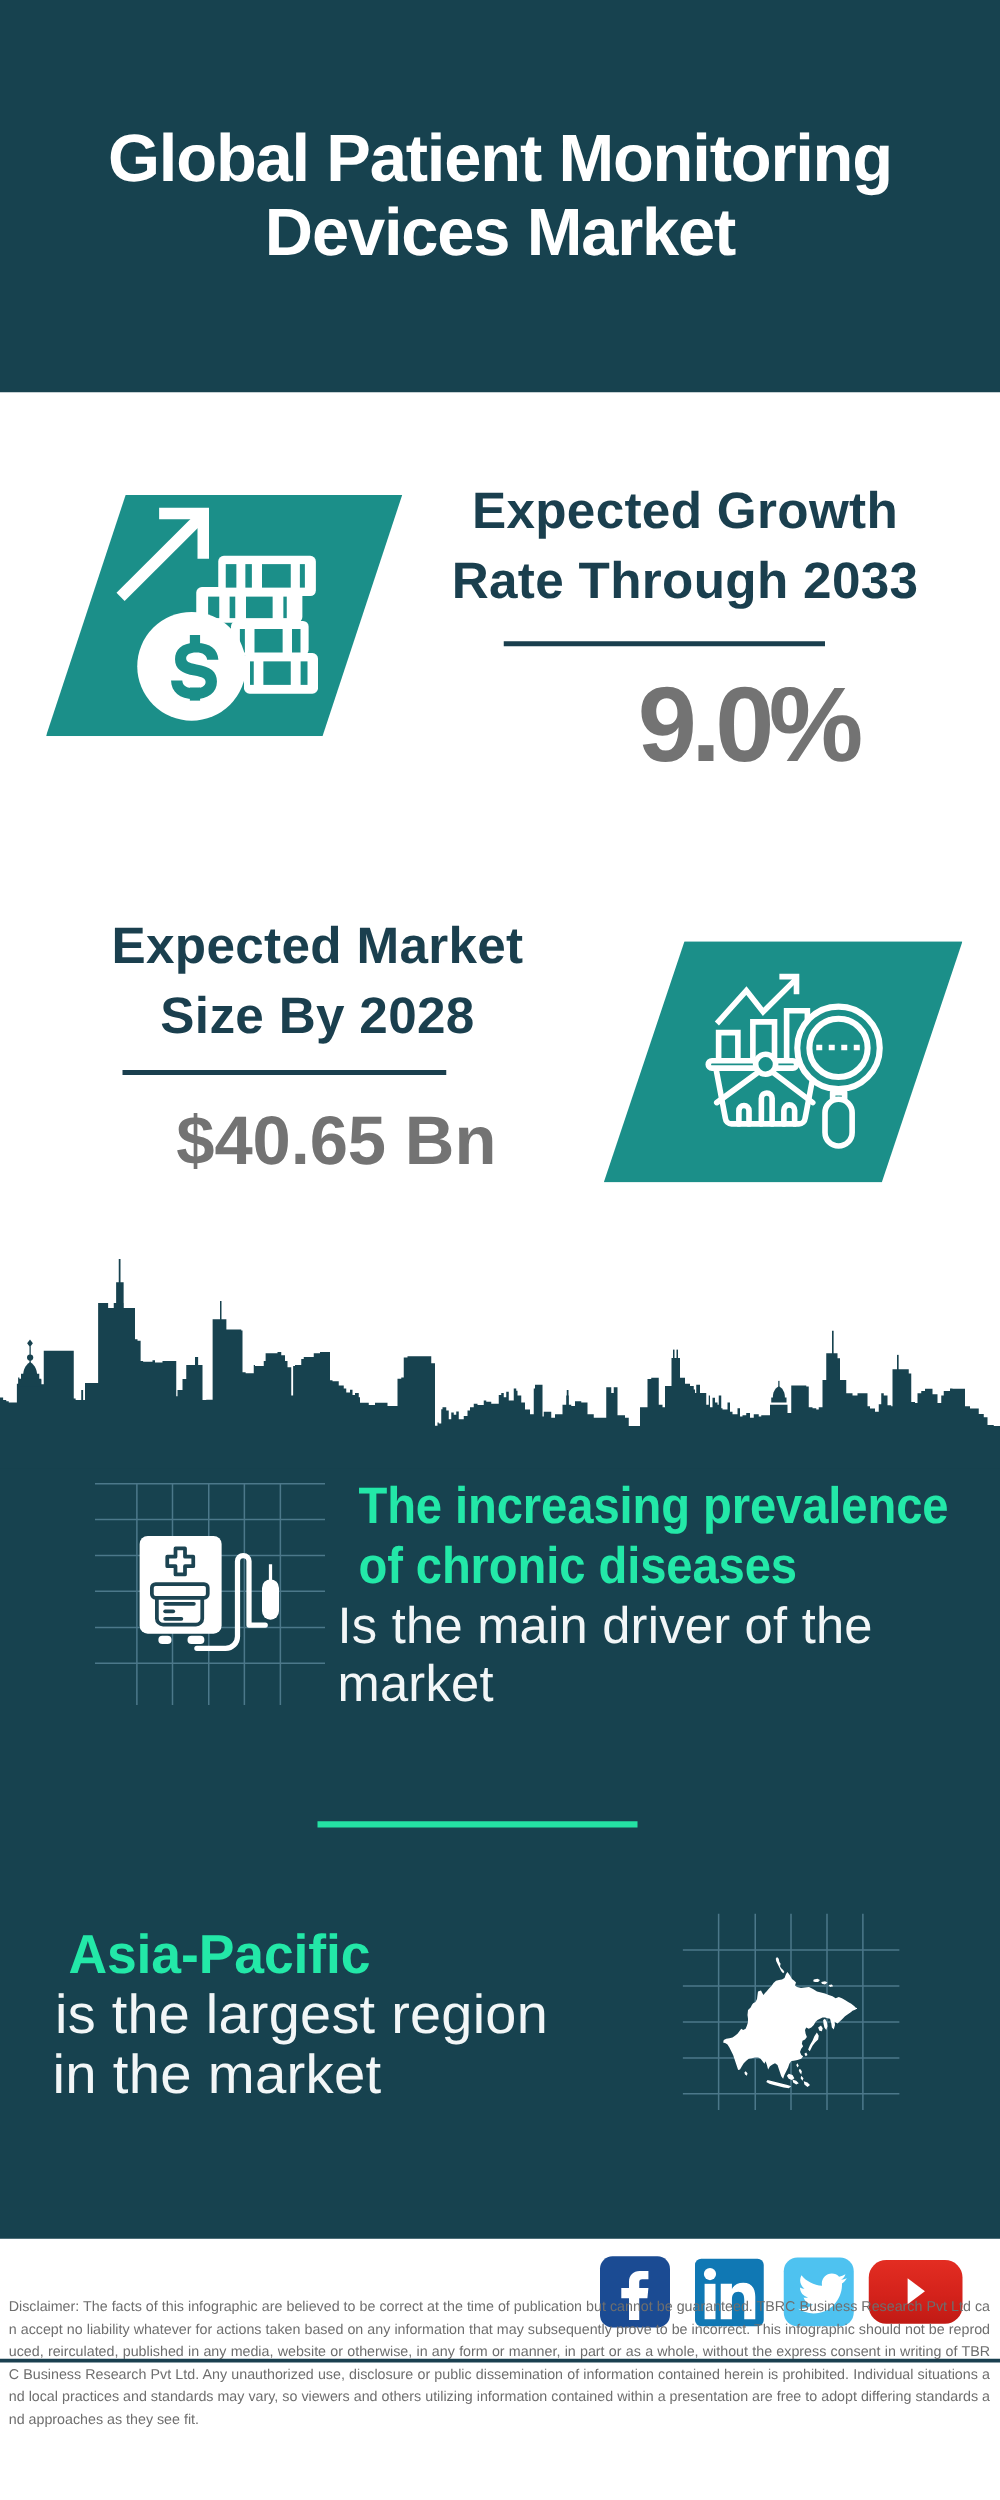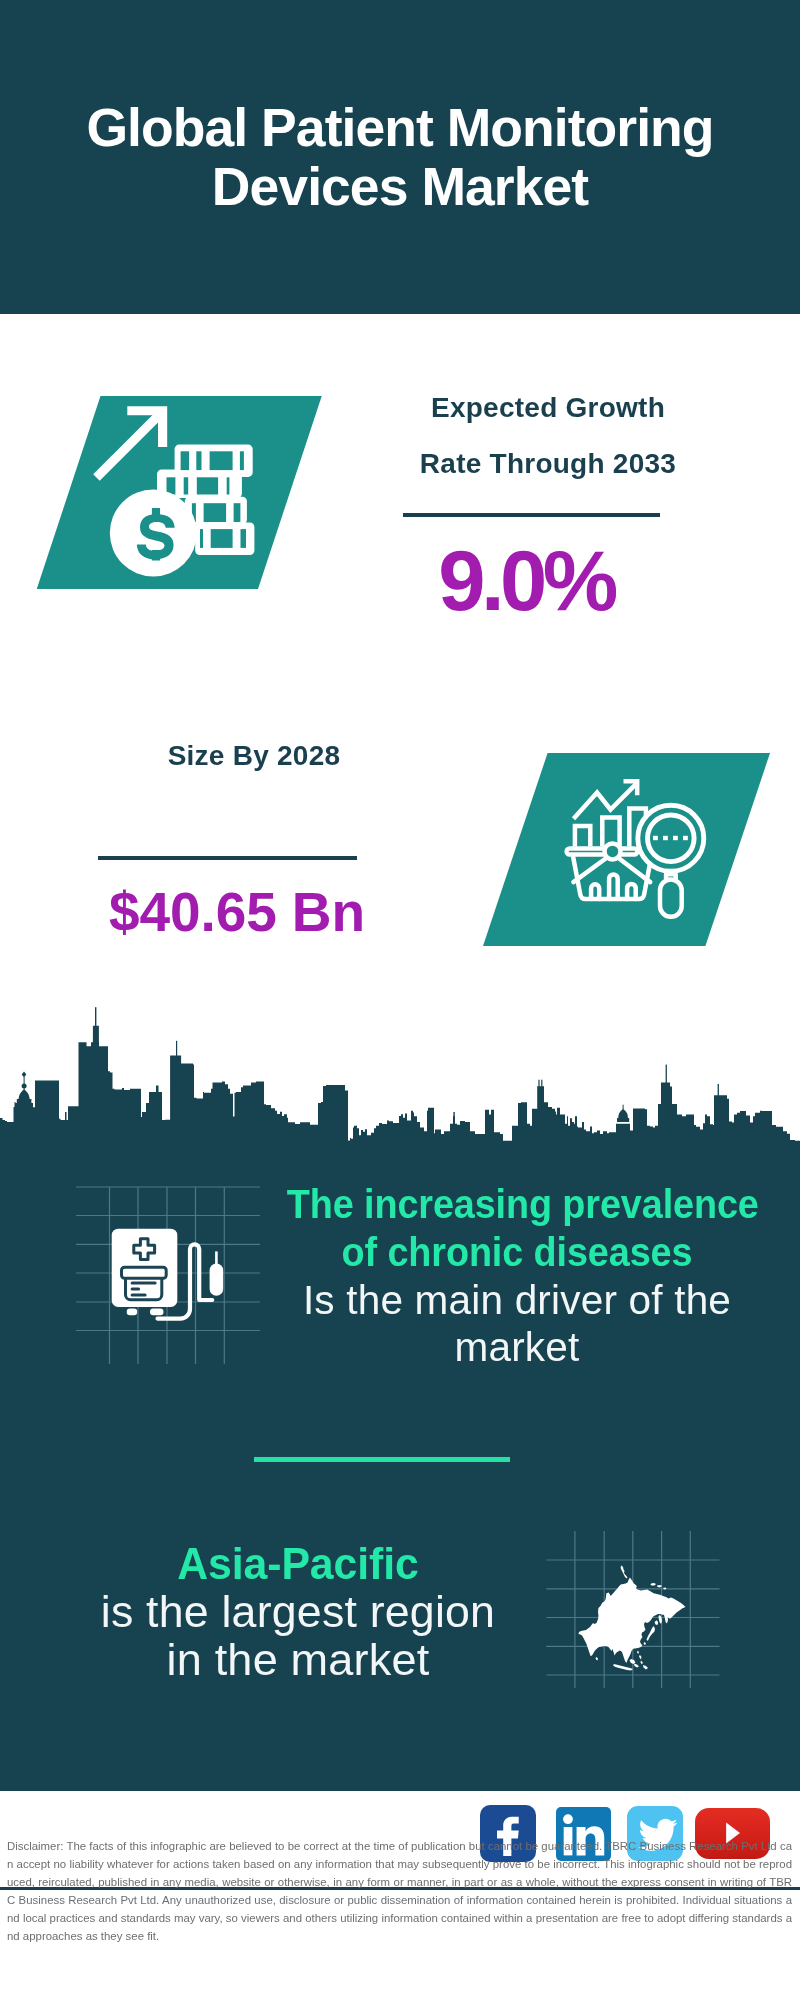--- a/index.html
+++ b/index.html
@@ -12,31 +12,31 @@
   
   .white{position:absolute;left:0;top:314px;width:800px;height:760px;background:#fff;}
   
   .para{position:absolute;background:#1b8f89;}
   .para1{left:36.75px;top:396px;width:285px;height:193px;
      clip-path:polygon(63.75px 0, 285px 0, 221.25px 193px, 0 193px);}
   .para svg{position:absolute;left:0;top:0;}
   .para2{left:483px;top:753px;width:287px;height:193px;
      clip-path:polygon(64.6px 0, 287px 0, 222.4px 193px, 0 193px);}
   
-  .statTitle{position:absolute;color:#1a3f4e;font-size:28px;line-height:56.4px;font-weight:bold;
+  .statTitle{position:absolute;color:#1a3f4e;font-size:41px;line-height:56.4px;font-weight:bold;
     text-align:center;letter-spacing:0.25px;}
   .rule{position:absolute;height:4px;background:#1a3f4e;}
-  .statVal{position:absolute;color:#a21caf;font-size:86px;font-weight:bold;text-align:center;
+  .statVal{position:absolute;color:#737373;font-size:86px;font-weight:bold;text-align:right;
     line-height:86px;letter-spacing:-1px;}
   
   .darkSection{position:absolute;left:0;top:1154px;width:800px;height:637px;background:#17424f;}
   .skyline{position:absolute;left:0;top:1000px;}
   .gridbg{position:absolute;}
   .facticon{position:absolute;}
-  .factText{position:absolute;text-align:center;font-size:41px;line-height:47.8px;white-space:nowrap;}
+  .factText{position:absolute;font-size:41px;line-height:47.8px;white-space:nowrap;}
   .factText .hl{color:#23e8a8;font-weight:bold;letter-spacing:-0.1px;transform:scaleX(0.921);}
   .factText .rs{color:#f2f6f7;font-weight:normal;letter-spacing:0.2px;transform:scaleX(0.988);}
   .divider{position:absolute;left:253.8px;top:1456.5px;width:256.6px;height:5px;background:#24e2a4;}
   
   .footerSrc{position:absolute;left:37px;top:1814.5px;color:#347e63;font-size:15.83px;line-height:19.8px;
     letter-spacing:0.15px;}
   .social{position:absolute;left:480px;top:1805px;}
   .sbtn{position:absolute;display:block;top:0;}
   .sbtn svg{position:absolute;left:0;top:0;}
   .fb{left:0;width:56px;height:57px;border-radius:10px;background:#1b4b93;}
@@ -239,20 +239,21 @@
         <rect x="190.0" y="82.8" width="4.8" height="4.4"></rect>
         <rect x="200.0" y="82.8" width="4.8" height="4.4"></rect>
       </g>
       <g fill="#1b8f89" stroke="#fff" stroke-width="4.5" stroke-linejoin="round">
         <rect x="183.1" y="121.2" width="9.6" height="6.0"></rect>
         <rect x="177.0" y="126.4" width="21.7" height="37.4" rx="10.85"></rect>
       </g>
     </svg>
   </div>
   <div class="statTitle" style="left:44px;top:728px;width:420px;">
+    <div>Expected Market</div>
     <div>Size By 2028</div>
   </div>
   <div class="rule" style="left:98px;top:856px;width:259px;"></div>
   <div class="statVal" style="left:77px;top:869px;width:320px;font-size:55px;letter-spacing:-0.1px;">$40.65 Bn</div>
 
   <div class="footerSrc">
   </div>
   <div class="social">
     <a class="sbtn fb">
       <svg viewBox="0 0 48 48" width="48" height="48">

